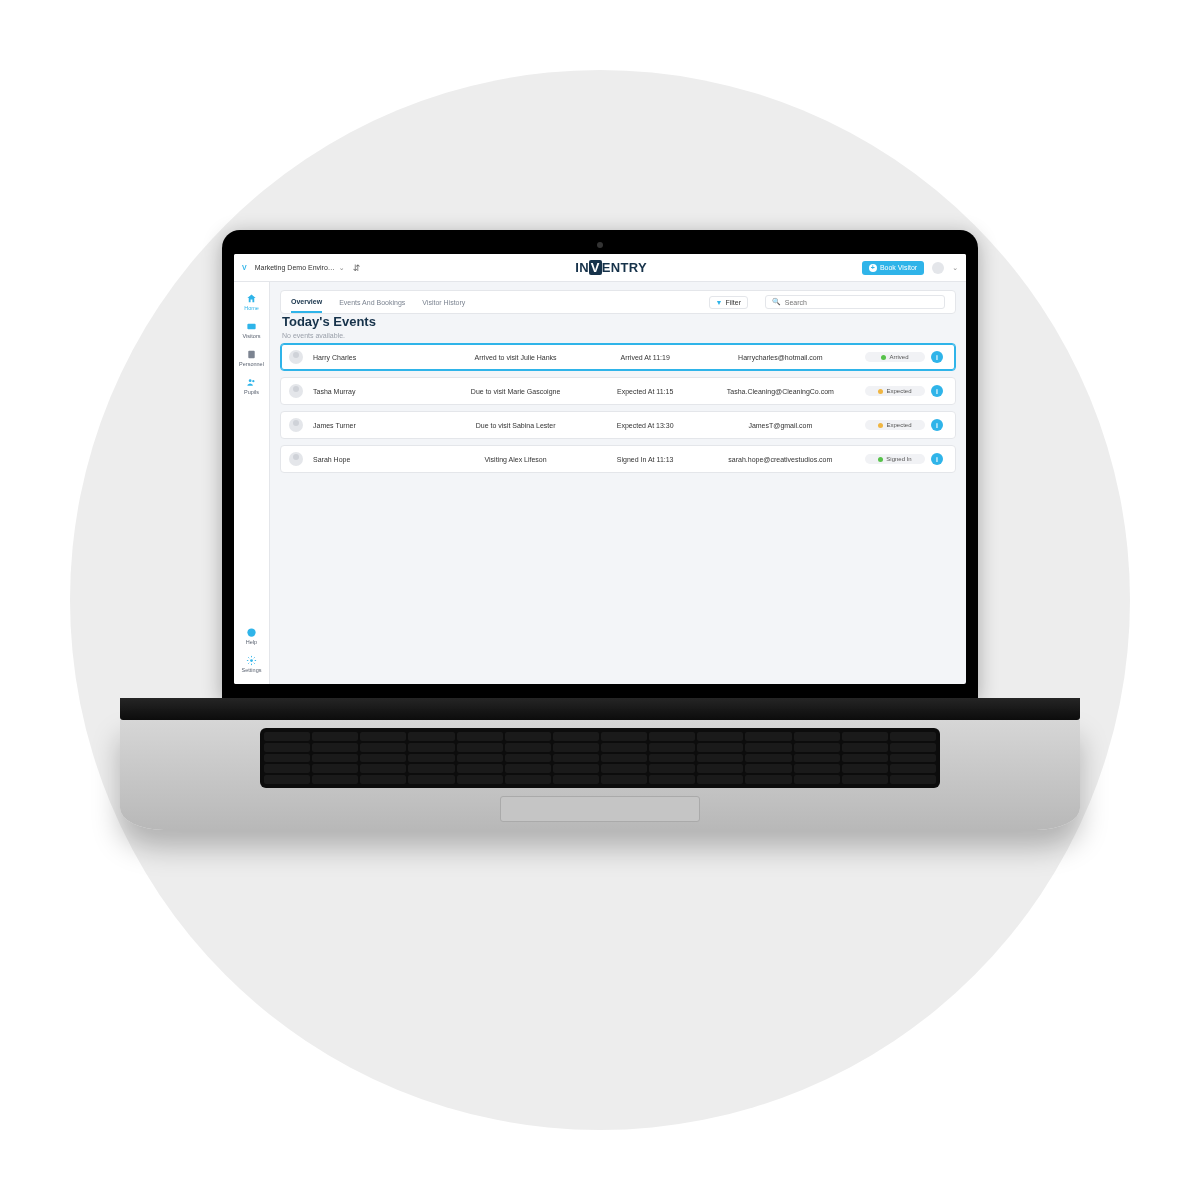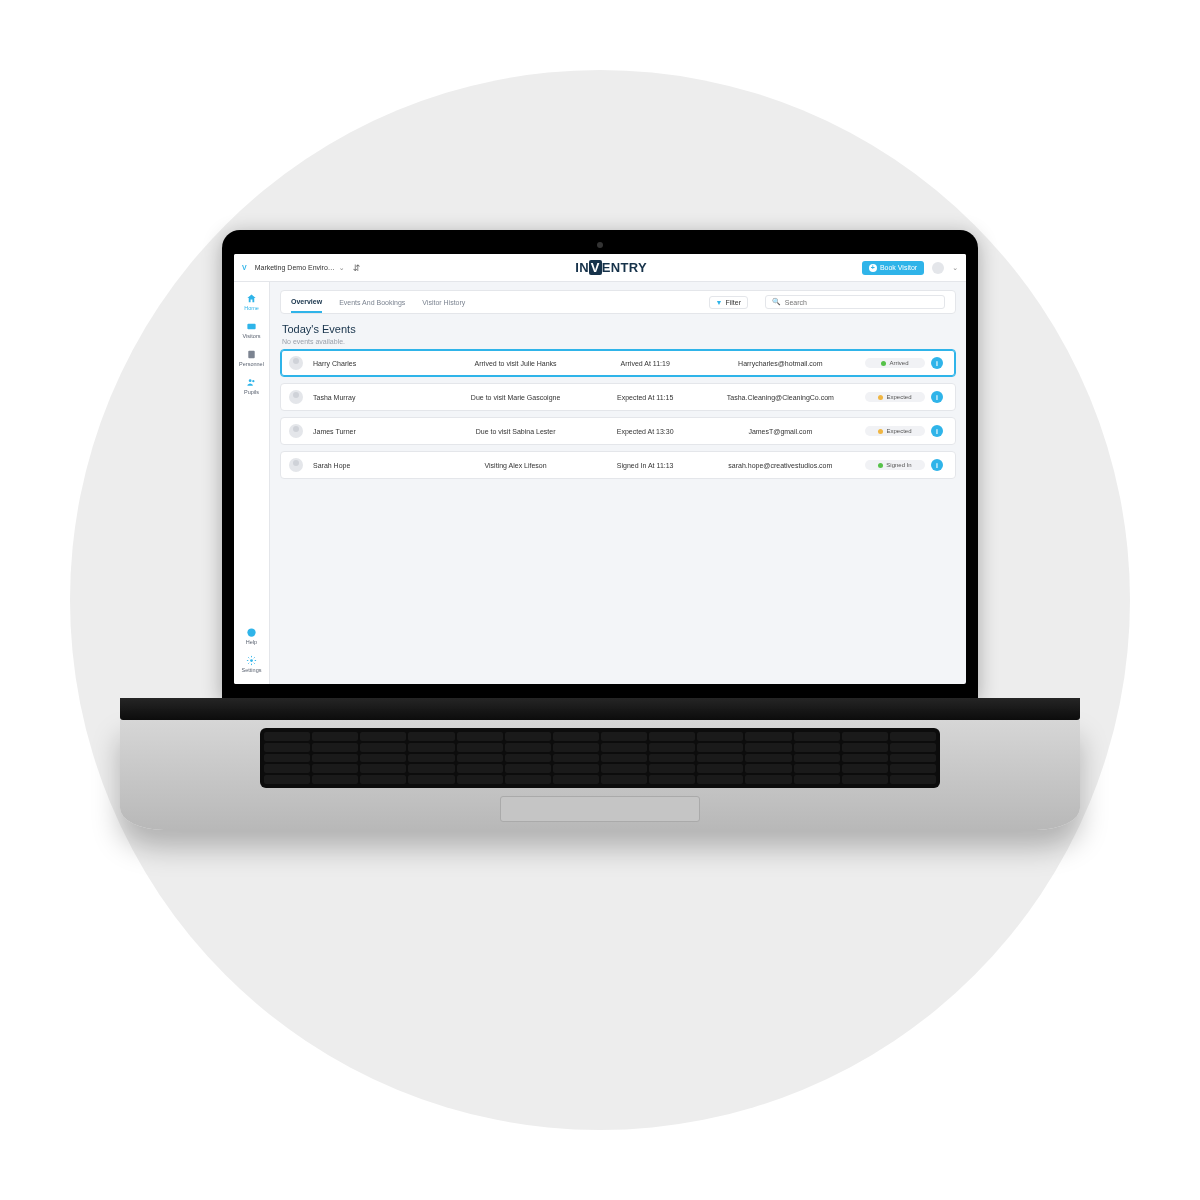--- a/index.html
+++ b/index.html
@@ -117,21 +117,21 @@
     border:1px solid #e4e6ea; border-radius:3px; padding:2px 6px;
     font-size:7px; color:#333; cursor:pointer;
   }
   .search-wrap {
     display:flex; align-items:center; gap:4px; background:#fff;
     border:1px solid #e4e6ea; border-radius:3px; padding:2px 6px;
     font-size:7px; color:#888; width:180px;
   }
   .search-wrap input { border:none; outline:none; font-size:7px; width:100%; background:transparent; }
 
-  .section-title { font-size:11px; font-weight:400; color:#16324a; margin:9px 2px 3px; }
+  .section-title { font-size:13px; font-weight:700; color:#16324a; margin:0 2px 3px; }
   .empty-text { font-size:7px; color:#9aa0aa; margin:0 2px 4px; }
 
   .vrow {
     display:grid;
     grid-template-columns: 18px 1.1fr 1.3fr 0.9fr 1.4fr 60px 16px;
     align-items:center; gap:6px;
     background:#fff; border:1px solid #e4e6ea; border-radius:4px;
     padding:6px 8px; margin-bottom:6px;
     font-size:7px; color:#333;
   }

